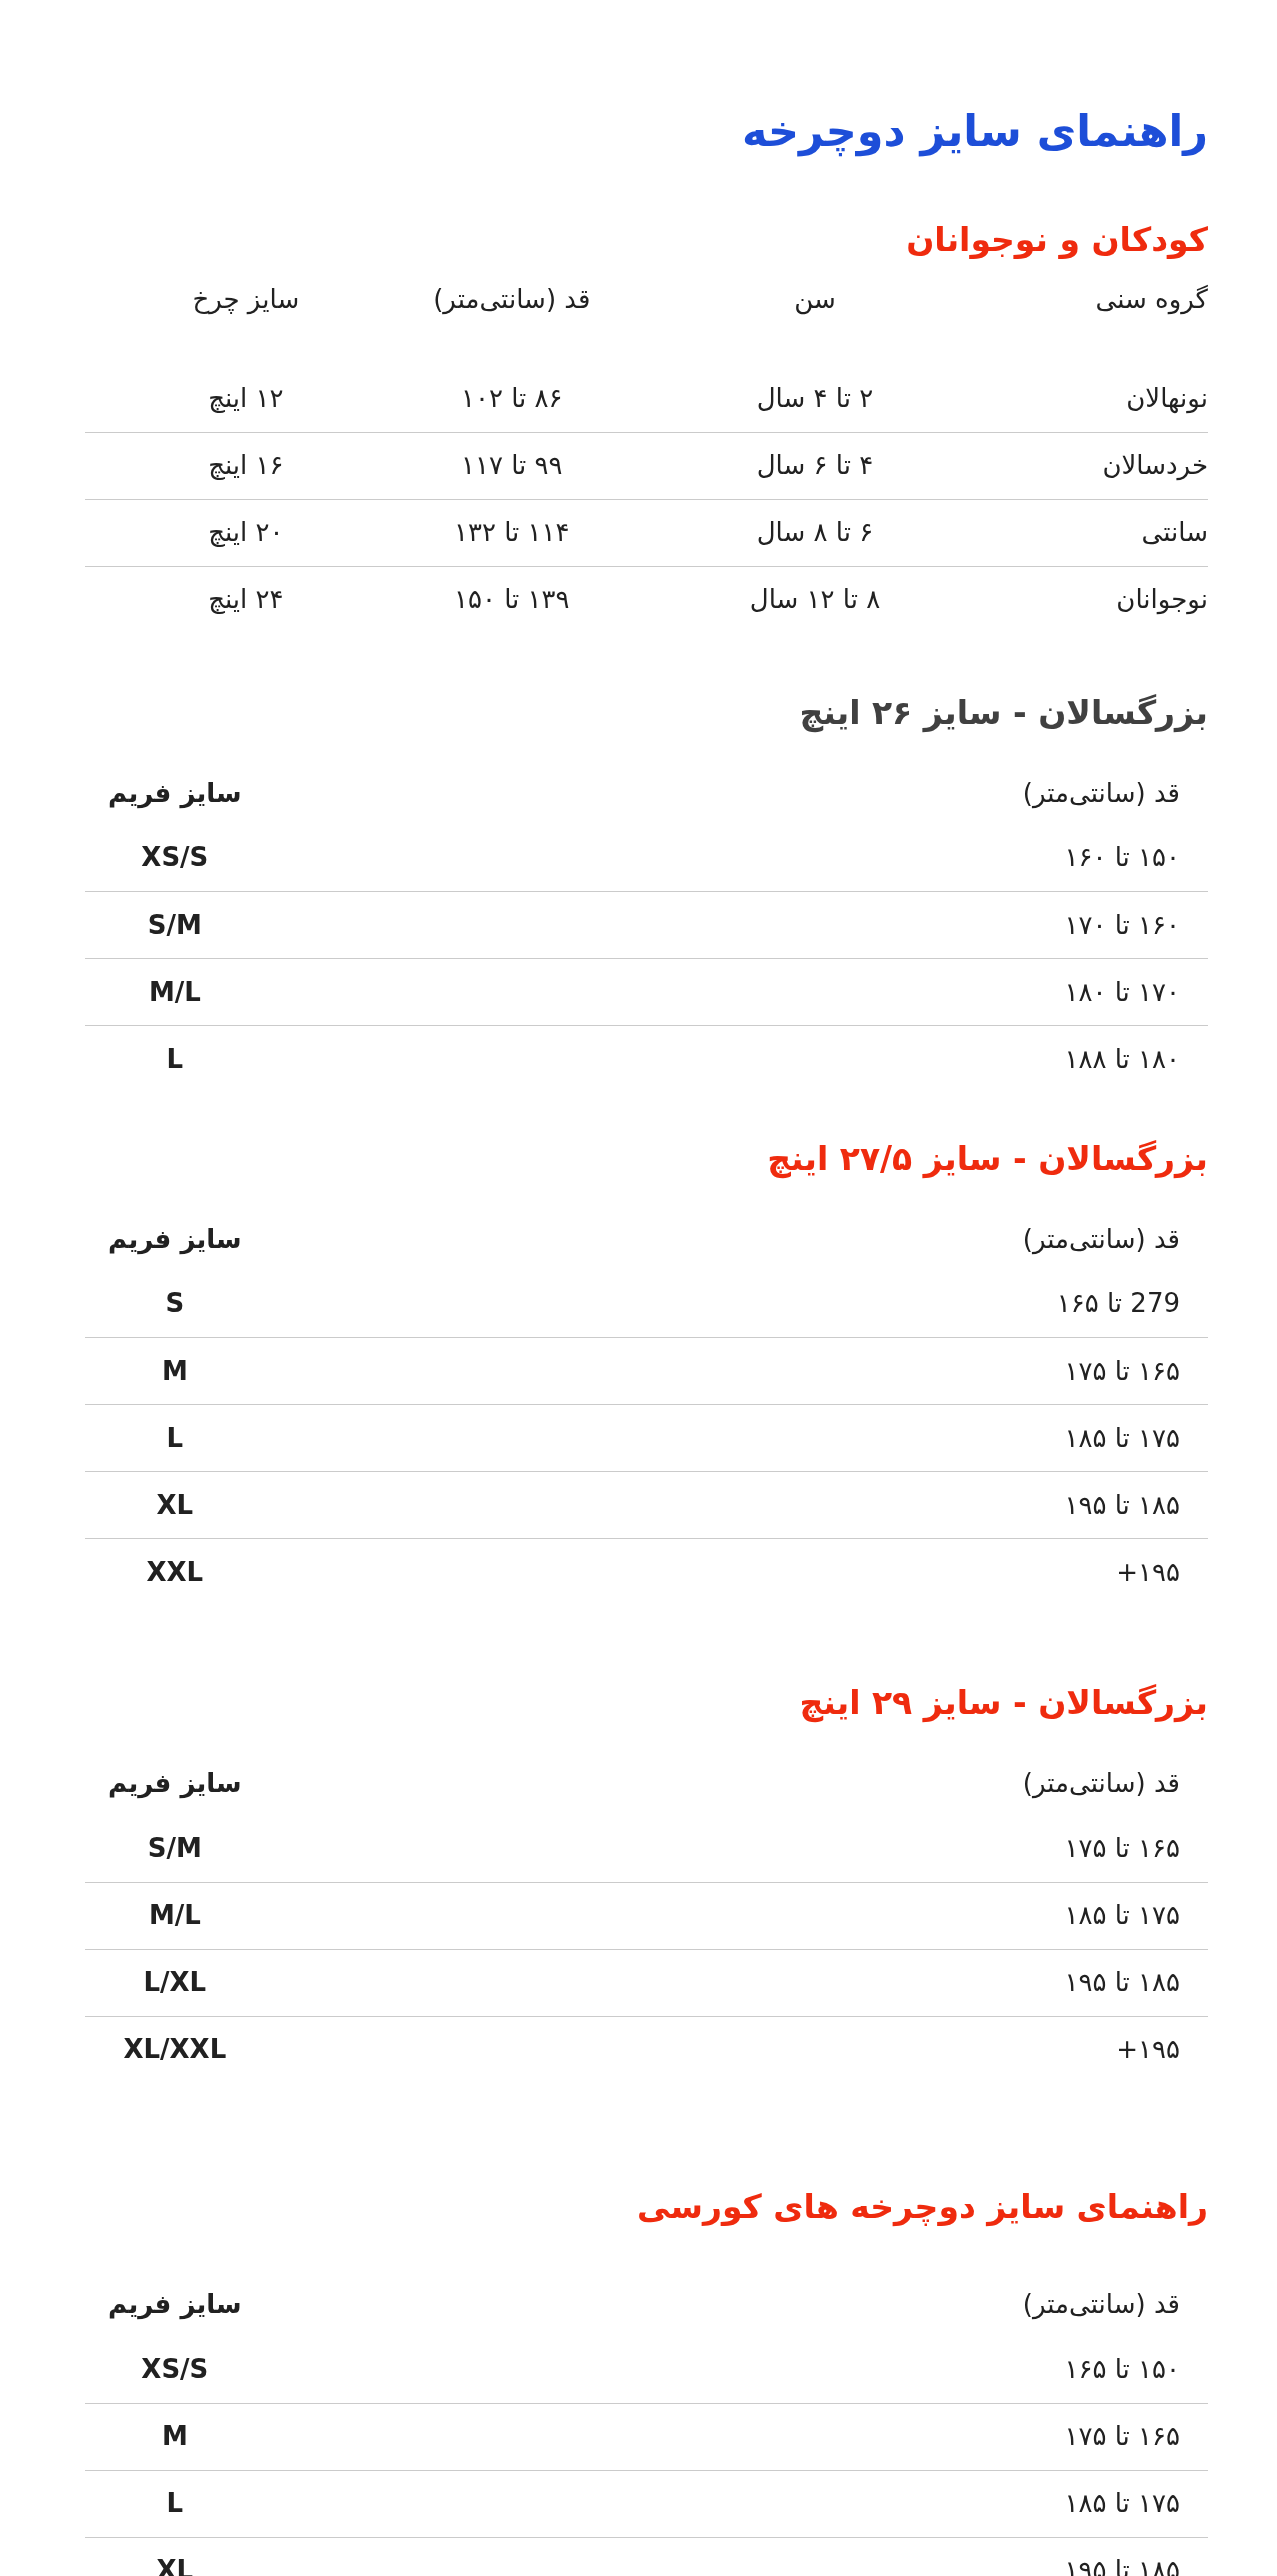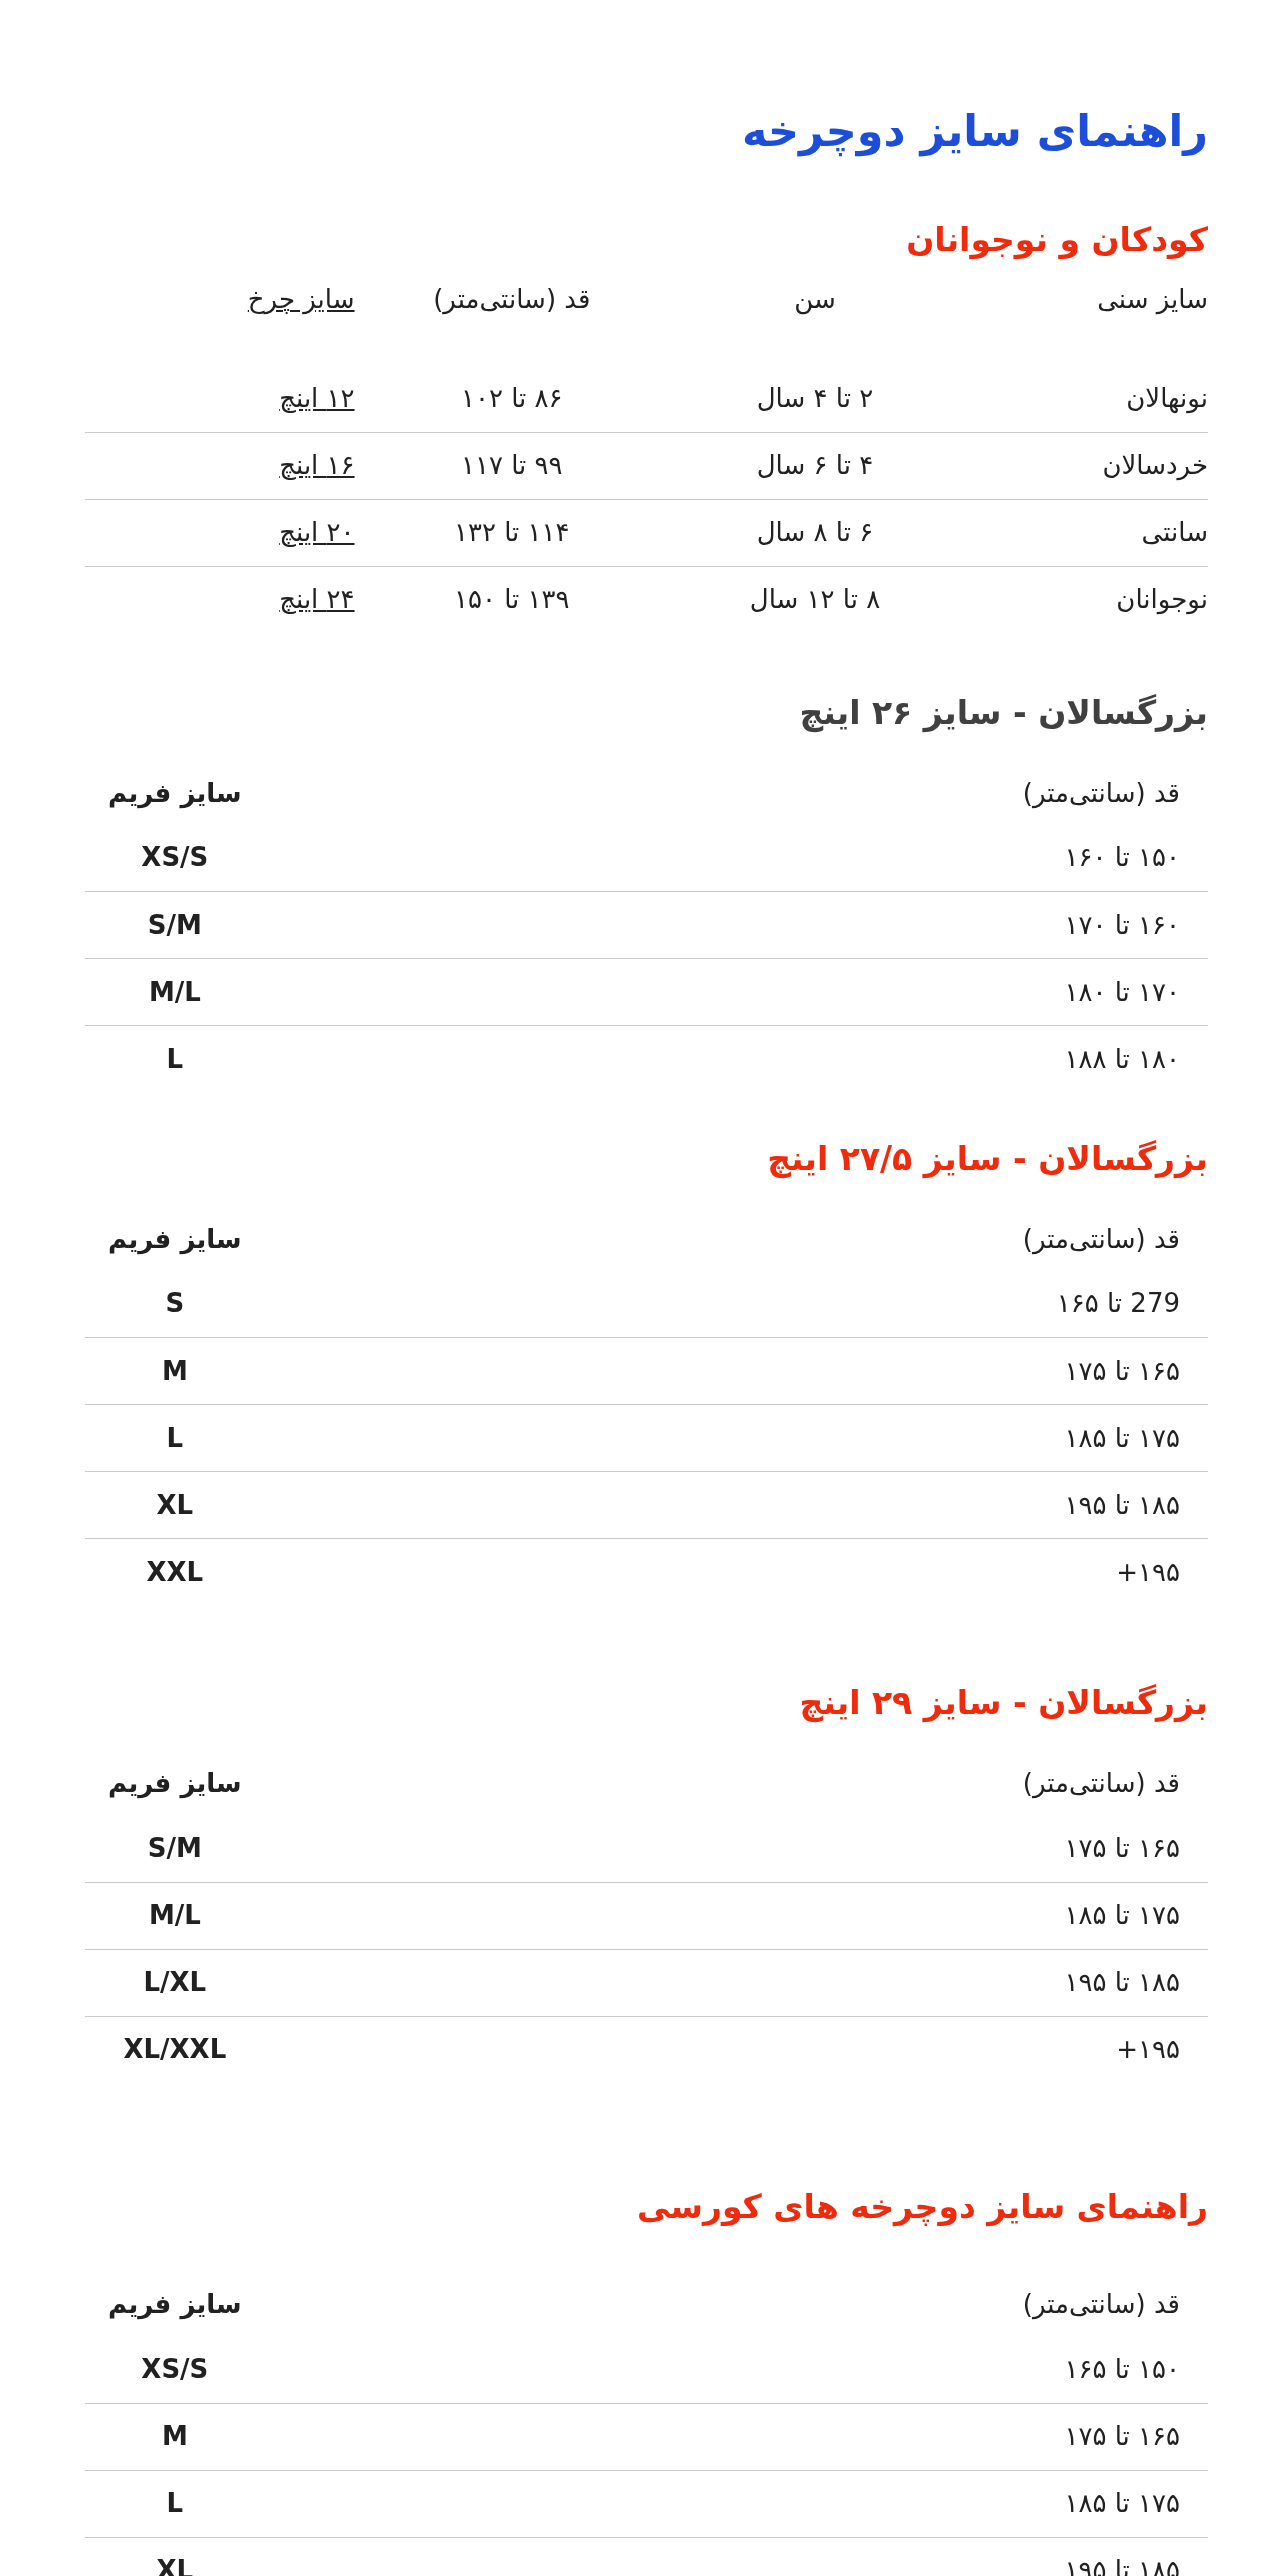--- a/index.html
+++ b/index.html
@@ -62,38 +62,38 @@
     font-weight: 400;
     white-space: nowrap;
   }
   .thead .cell { font-weight: 400; }
 
   
   .cols-4 .row { grid-template-columns: 22% 26% 28% 24%; }
   .cols-4 .col-0 { text-align: right; }
   .cols-4 .col-1 { text-align: center; }
   .cols-4 .col-2 { text-align: center; }
-  .cols-4 .col-3 { padding-left: 52px; text-decoration: underline; }
+  .cols-4 .col-3 { text-align: center; padding-left: 52px; }
 
   
   .cols-2 .row { grid-template-columns: 84% 16%; }
   .cols-2 .col-0 { text-align: right; padding-right: 28px; box-sizing: border-box; }
   .cols-2 .col-1 { text-align: center; font-weight: bold; }
 </style>
 </head>
 <body>
 
 <main id="page">
   <h1 class="page-title">راهنمای سایز دوچرخه</h1>
   <div id="sections">
       <section class="section sec-0">
         <h2 class="sec-title" style="color: rgb(239, 43, 14);">کودکان و نوجوانان</h2>
         <div class="table cols-4">
           <div class="thead row">
-            <div class="cell col-0">سایز سنی</div>
+            <div class="cell col-0">گروه سنی</div>
             <div class="cell col-1">سن</div>
             <div class="cell col-2">قد (سانتی‌متر)</div>
             <div class="cell col-3">سایز چرخ</div>
           </div>
           <div class="tbody">
             <div class="row">
               <div class="cell col-0">نونهالان</div>
               <div class="cell col-1">۲ تا ۴ سال</div>
               <div class="cell col-2">۸۶ تا ۱۰۲</div>
               <div class="cell col-3">۱۲ اینچ</div>

